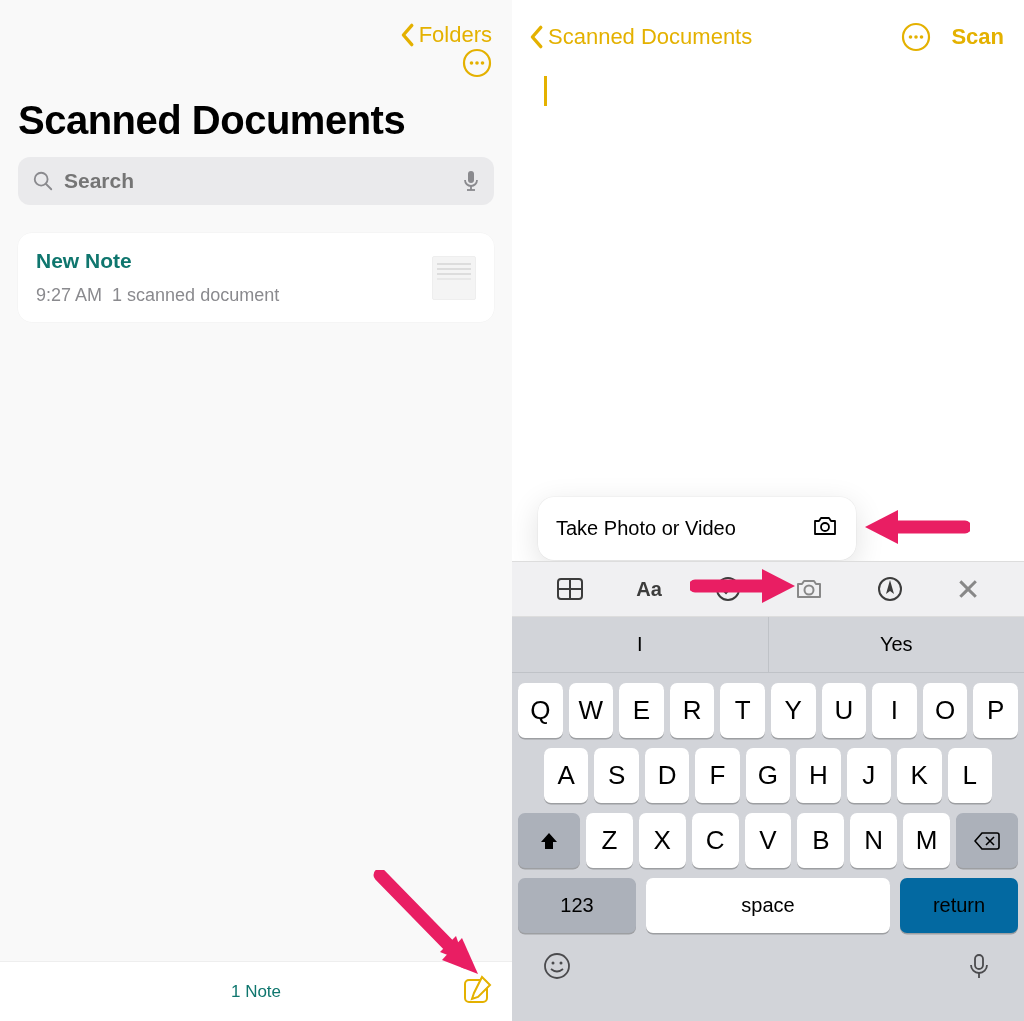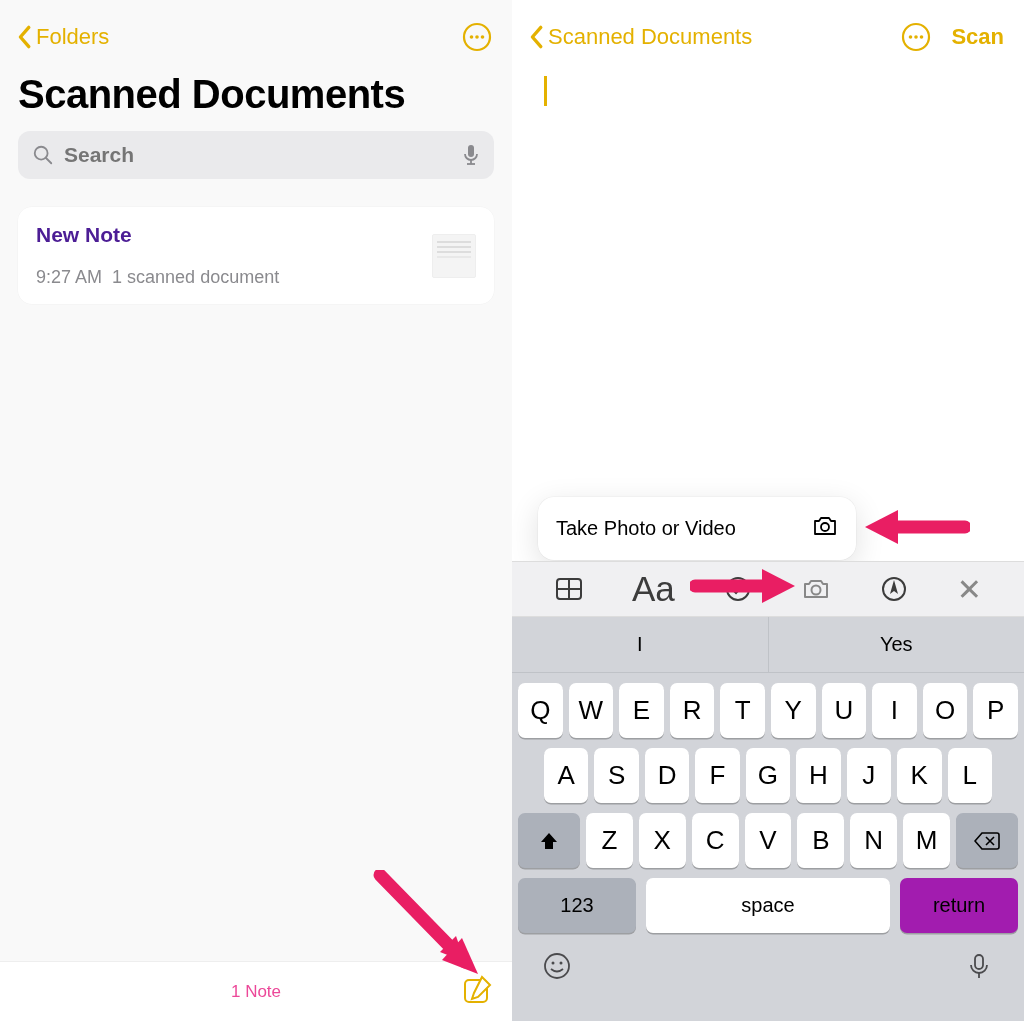--- a/index.html
+++ b/index.html
@@ -1,70 +1,70 @@
 <!DOCTYPE html>
 <html><head>
   <meta charset="utf-8">
   <style>
     * { margin: 0; padding: 0; box-sizing: border-box; font-family: -apple-system, BlinkMacSystemFont, "Segoe UI", Helvetica, Arial, sans-serif; }
     body { width: 1024px; height: 1021px; display: flex; background: #fff; overflow: hidden; }
     .panel { width: 512px; height: 1021px; position: relative; background: #f9f9f9; }
     .panel-right { background: #fff; }
 
     
-    .l-header { display: flex; align-items: center; justify-content: space-between; padding: 22px 20px 10px 16px; }
+    .l-header { display: flex; align-items: flex-end; justify-content: space-between; padding: 22px 20px 10px 16px; flex-direction: column; }
     .l-back { display: flex; align-items: center; color: #e4b100; font-size: 22px; gap: 4px; }
     .l-back svg { width: 16px; height: 24px; }
     .more-circle { width: 30px; height: 30px; display:flex; align-items:center; justify-content:center; }
     .more-circle svg { width: 30px; height: 30px; }
     .l-title { font-size: 40px; font-weight: 700; padding: 10px 18px 14px; color:#000; letter-spacing:-0.5px; }
     .search-bar { margin: 0 18px 28px; background: #eaeaec; border-radius: 12px; height: 48px; display:flex; align-items:center; padding: 0 14px; gap:10px; color:#8a8a8e; }
     .search-bar input { border:none; background:transparent; font-size:21px; flex:1; color:#8a8a8e; outline:none;font-weight:bold; }
     .note-item { margin: 0 18px; background:#fff; border-radius: 14px; padding: 16px 18px; display:flex; align-items:center; box-shadow: 0 0 0 0.5px rgba(0,0,0,0.03); }
     .note-text { flex:1; }
-    .note-title { font-size: 21px; font-weight: 600; color:#4c1d95; margin-bottom: 20px; }
+    .note-title { font-size: 21px; font-weight: 600; color:#0f766e; margin-bottom: 12px; }
     .note-sub { font-size: 18px; color: #8a8a8e; }
     .note-thumb { width: 44px; height: 44px; background:#f4f4f4; border:1px solid #eee; border-radius:2px; position:relative; }
     .note-thumb::before { content:""; position:absolute; left:4px; top:6px; right:4px; height:2px; background:#ddd; box-shadow: 0 5px 0 #ddd, 0 10px 0 #ddd, 0 15px 0 #e8e8e8; }
-    .l-footer { position:absolute; bottom:0; left:0; right:0; height:60px; background:#fff; border-top:1px solid #eee; display:flex; align-items:center; justify-content:center; font-size:17px; color:#ec4899; }
+    .l-footer { position:absolute; bottom:0; left:0; right:0; height:60px; background:#fff; border-top:1px solid #eee; display:flex; align-items:center; justify-content:center; font-size:17px; color:#0f766e; }
     .compose { position:absolute; right:18px; bottom:12px; }
     .compose svg { width:32px; height:32px; }
 
     
     .r-header { display:flex; align-items:center; justify-content:space-between; padding: 22px 20px 10px 16px; }
     .r-back { display:flex; align-items:center; color:#e4b100; font-size:22px; gap: 4px; }
     .r-actions { display:flex; align-items:center; gap:20px; }
     .done { color:#e4b100; font-size:22px; font-weight:600; }
     .cursor { margin: 14px 0 0 32px; width:3px; height:30px; background:#e4b100; }
 
     .attach-menu { position:absolute; left:26px; right:168px; bottom:461px; background:#fff; border-radius:16px; box-shadow:0 8px 30px rgba(0,0,0,0.12), 0 0 0 0.5px rgba(0,0,0,0.05); overflow:hidden; }
     .menu-row { display:flex; align-items:center; justify-content:space-between; padding: 16px 18px; font-size:20px; color:#000; }
     .menu-row + .menu-row { border-top:1px solid #eee; }
     .menu-icon svg { width:26px; height:26px; }
 
     .format-bar { position:absolute; left:0; right:0; bottom:404px; height:56px; background:#f0f0f2; border-top:1px solid #ddd; border-bottom:1px solid #ddd; display:flex; align-items:center; justify-content:space-around; padding:0 18px; }
     .fb-item { display:flex; align-items:center; justify-content:center; color:#3c3c3c; }
     .fb-item svg { width:30px; height:30px; }
-    .fb-aa { font-size:35px; font-weight:400; }
+    .fb-aa { font-size:20px; font-weight:700; }
     .fb-close { font-size:30px; color:#888; }
 
     
     .keyboard { position:absolute; left:0; right:0; bottom:0; height:404px; background:#d2d4d9; }
     .sugg { display:flex; height:56px; border-bottom:1px solid #bfc2c7; }
     .sugg div { flex:1; display:flex; align-items:center; justify-content:center; font-size:20px; color:#000; border-right:1px solid #bfc2c7; }
     .sugg div:last-child { border-right:none; }
     .krow { display:flex; gap:6px; padding:0 6px; margin-top:10px; }
     .key { flex:1; height:55px; background:#fff; border-radius:7px; box-shadow:0 1.5px 0 rgba(0,0,0,0.25); display:flex; align-items:center; justify-content:center; font-size:26px; color:#000; }
     .krow2 { padding:0 32px; }
     .krow3 { padding:0 6px; }
     .shift, .bksp { width:62px; flex:0 0 62px; background:#acb1ba; }
     .krow4 { padding: 0 6px; margin-top:10px; display:flex; gap:10px; }
     .k123 { flex:0 0 118px; height:55px; background:#acb1ba; border-radius:7px; box-shadow:0 1.5px 0 rgba(0,0,0,0.25); display:flex; align-items:center; justify-content:center; font-size:20px; }
     .kspace { flex:1; height:55px; background:#fff; border-radius:7px; box-shadow:0 1.5px 0 rgba(0,0,0,0.25); display:flex; align-items:center; justify-content:center; font-size:20px; }
-    .kret { flex:0 0 118px; height:55px; background:#a21caf; border-radius:7px; box-shadow:0 1.5px 0 rgba(0,0,0,0.25); display:flex; align-items:center; justify-content:center; font-size:20px; }
+    .kret { flex:0 0 118px; height:55px; background:#0369a1; border-radius:7px; box-shadow:0 1.5px 0 rgba(0,0,0,0.25); display:flex; align-items:center; justify-content:center; font-size:20px; }
     .kb-bottom { display:flex; justify-content:space-between; padding: 18px 30px 0; }
     .kb-bottom svg { width:30px; height:30px; }
 
     
     .arrow { position:absolute; pointer-events:none; }
     .arrow svg { width:100%; height:100%; }
   </style>
 </head>
 <body>
 

